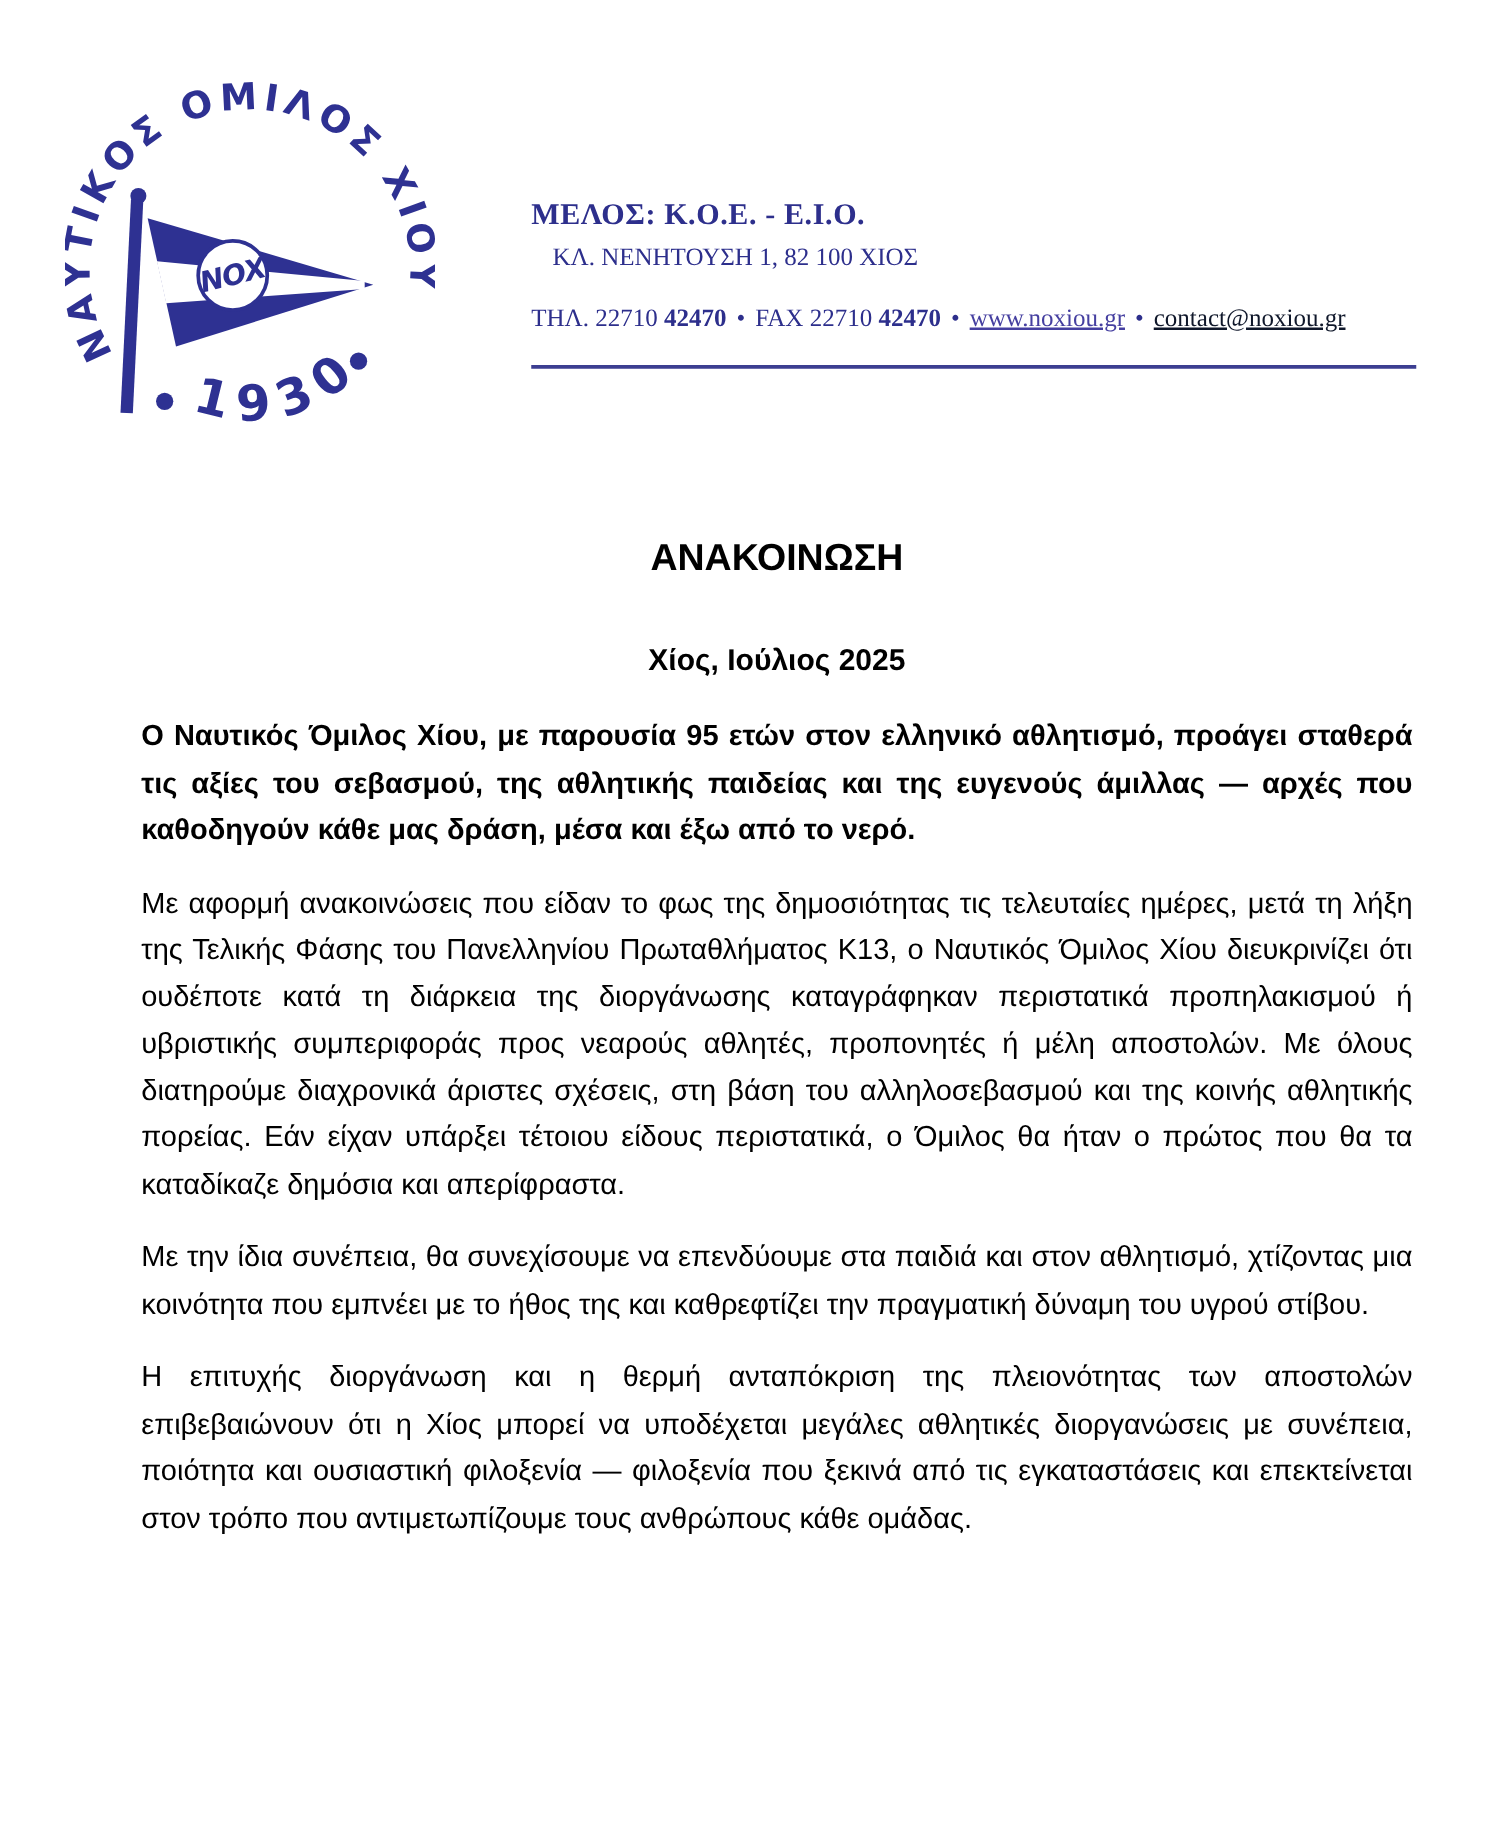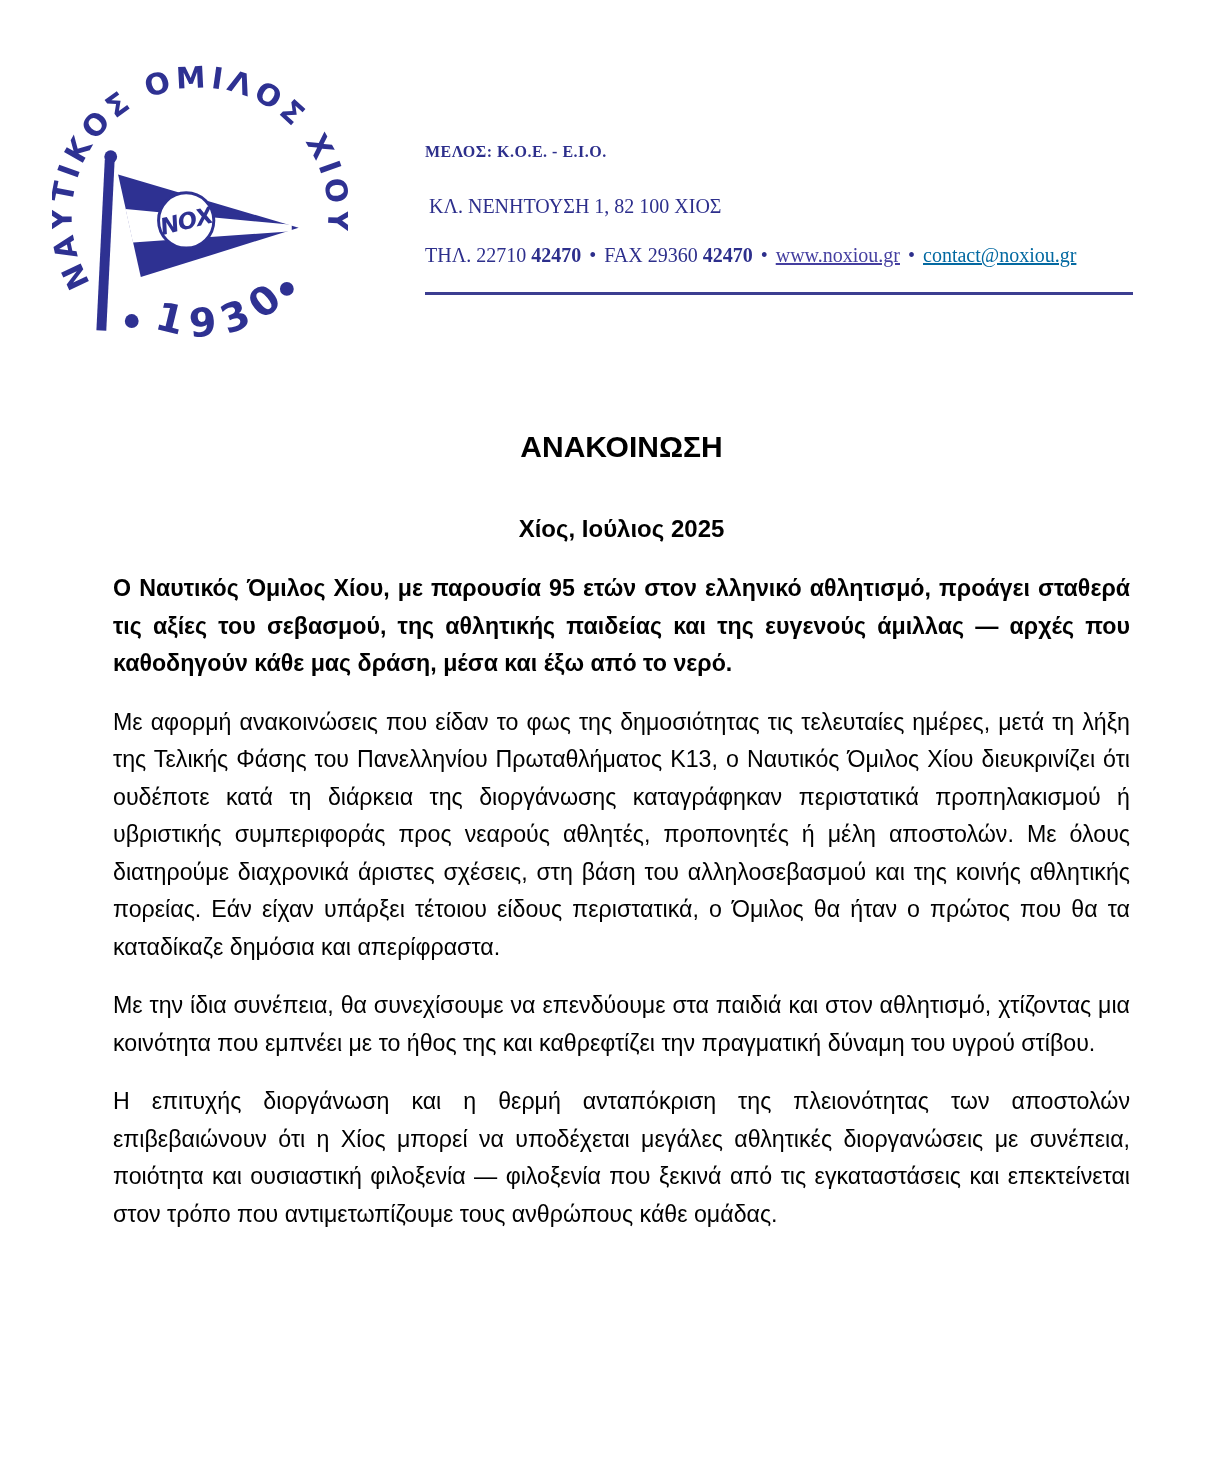--- a/index.html
+++ b/index.html
@@ -26,37 +26,37 @@
   .masthead {
     position: absolute;
     left: 425px;
     top: 143px;
     width: 710px;
     height: 160px;
     color: #2d2f8c;
     font-family: "Liberation Serif", serif;
   }
   .masthead .member-line {
-    position: absolute; top: 0; left: 0;
-    font-size: 16px; font-weight: bold; letter-spacing: 0.5px;
+    position: absolute; top: 16px; left: 0;
+    font-size: 24px; font-weight: bold; letter-spacing: 0.5px;
     margin: 0;
   }
   .masthead .address-line {
-    position: absolute; top: 52px; left: 4px;
+    position: absolute; top: 52px; left: 17px;
     font-size: 20px; margin: 0;
   }
   .masthead .contact-line {
     position: absolute; top: 101px; left: 0;
     font-size: 20px; margin: 0; white-space: nowrap;
   }
   .masthead .contact-line b { font-weight: bold; }
   .masthead .sep { padding: 0 3px; color: #2d2f8c; }
   .masthead a { text-decoration: underline; text-align: right; }
   .masthead a.web-link { color: #453fa0; }
-  .masthead a.email-link { color: #0369a1; }
+  .masthead a.email-link { color: #0f172a; }
   .masthead .rule {
     position: absolute; top: 149px; left: 0;
     width: 708px; height: 0;
     border-top: 3px solid #3c3e91;
   }
 
   
   .doc {
     position: absolute;
     left: 113px;
@@ -127,21 +127,21 @@
 
   <div class="masthead">
     <p class="member-line">ΜΕΛΟΣ: Κ.Ο.Ε. - Ε.Ι.Ο.</p>
 
     <p class="address-line">ΚΛ. ΝΕΝΗΤΟΥΣΗ 1, 82 100 ΧΙΟΣ</p>
 
     <p class="contact-line">
       <span>ΤΗΛ. 22710</span>
       <b>42470</b>
       <span class="sep">•</span>
-      <span>FAX 29360</span>
+      <span>FAX 22710</span>
       <b>42470</b>
       <span class="sep">•</span>
       <a class="web-link" href="#">www.noxiou.gr</a>
       <span class="sep">•</span>
       <a class="email-link" href="#">contact@noxiou.gr</a>
     </p>
 
     <div class="rule"></div>
   </div>
 

